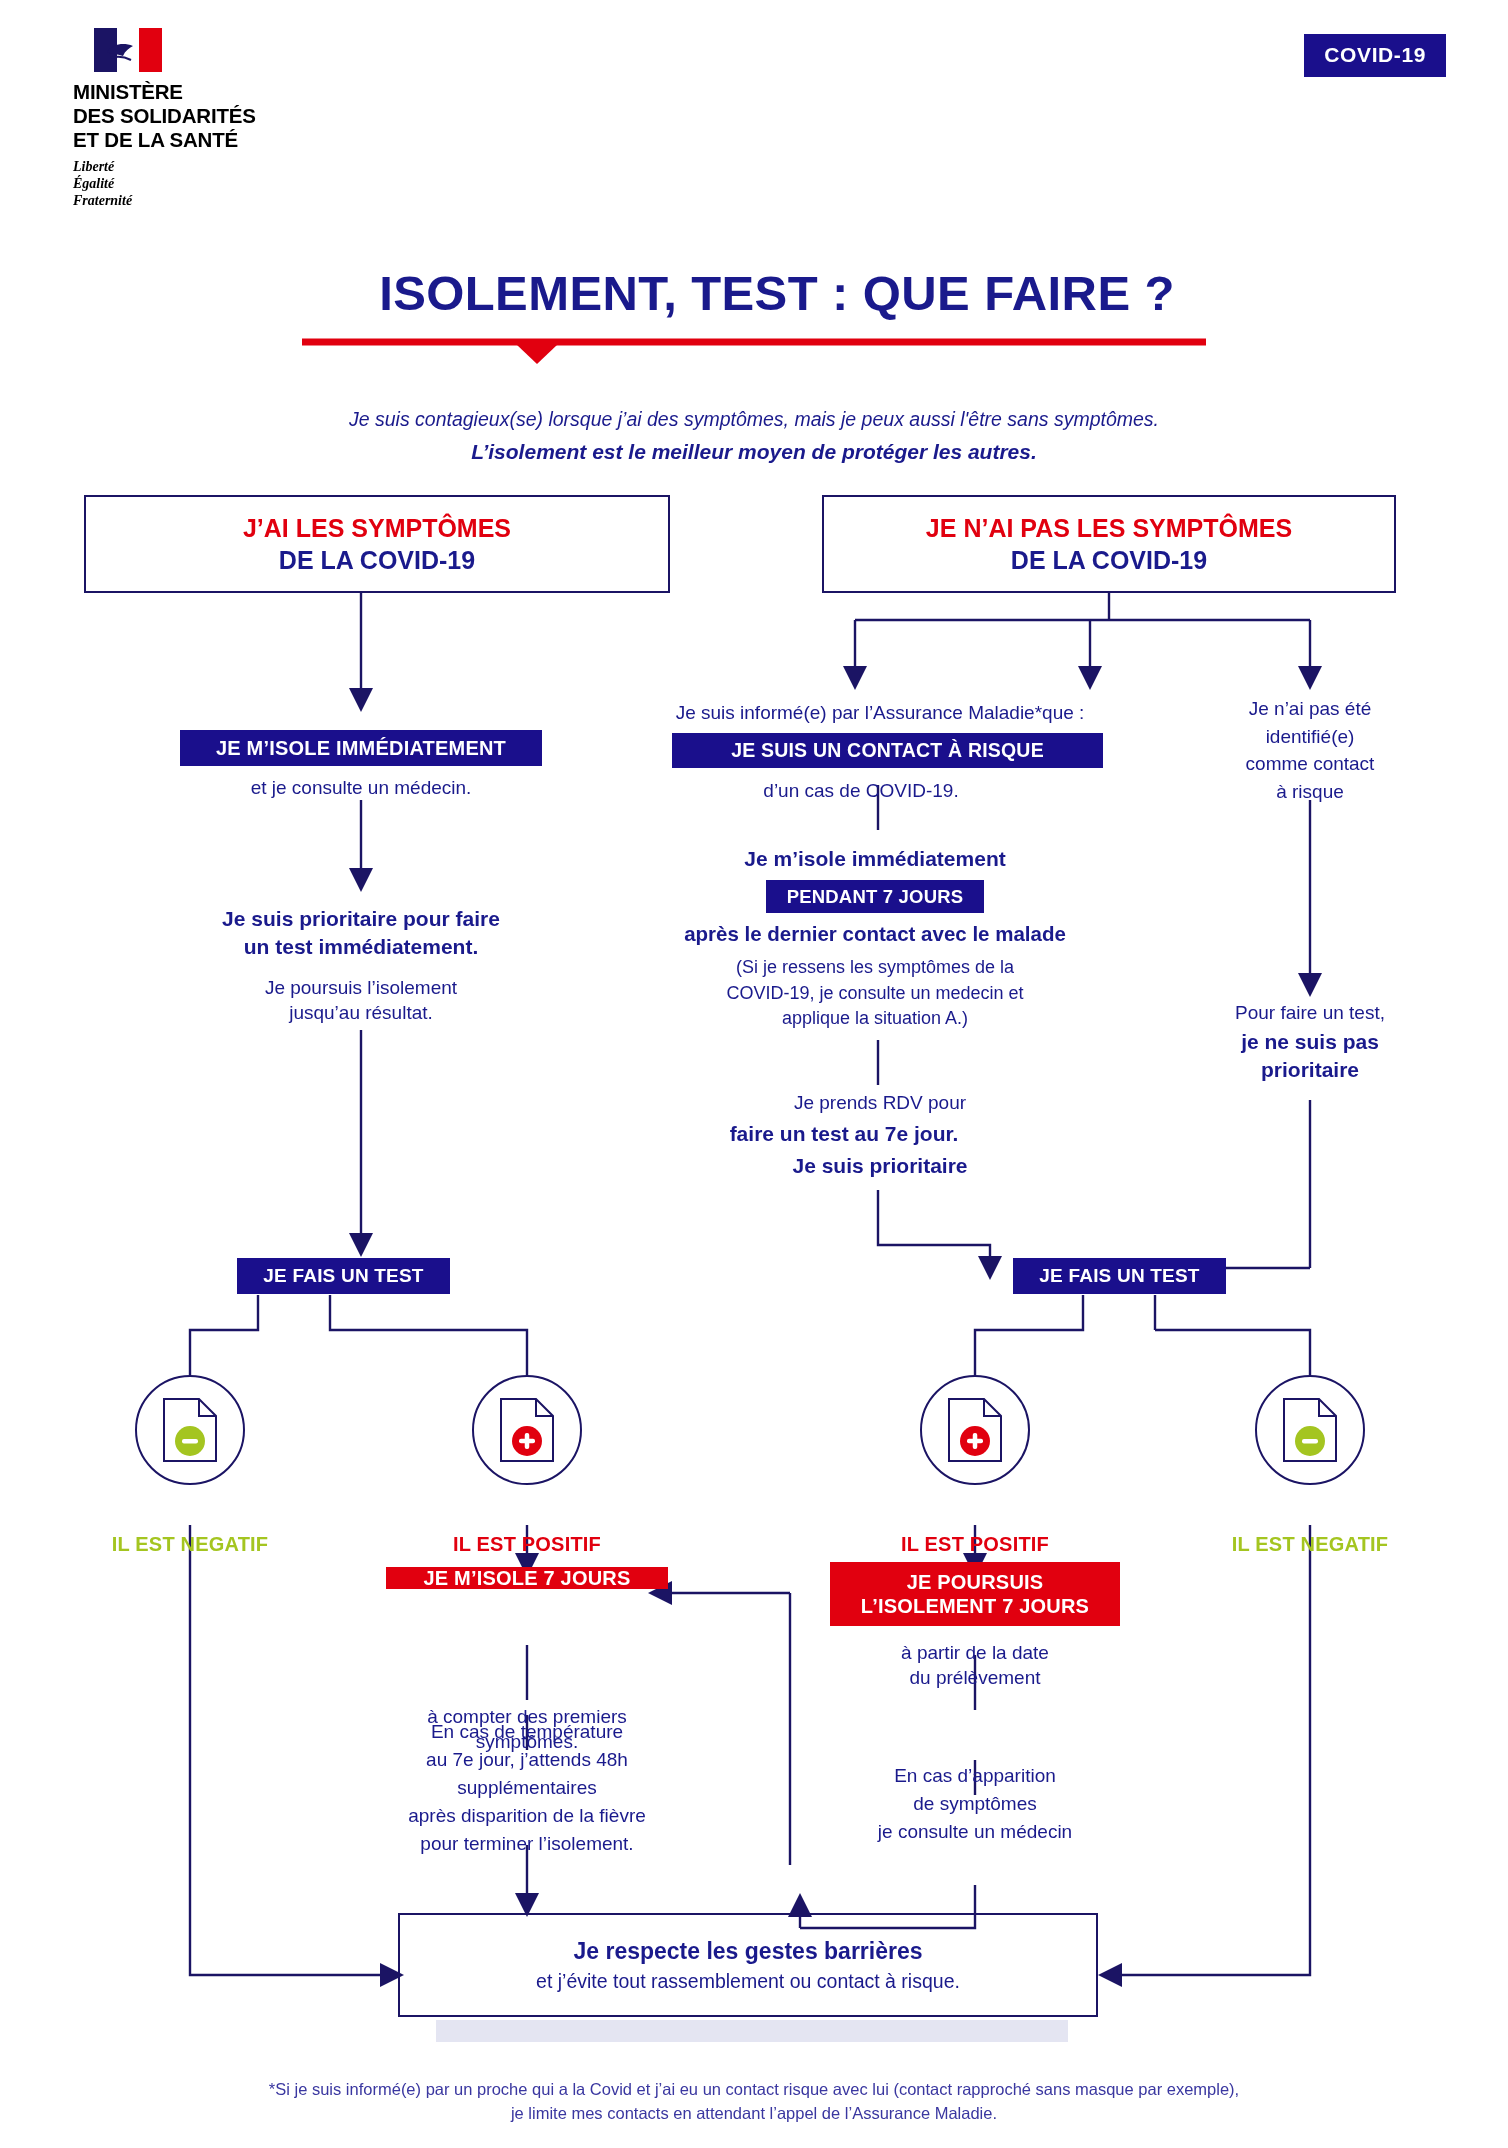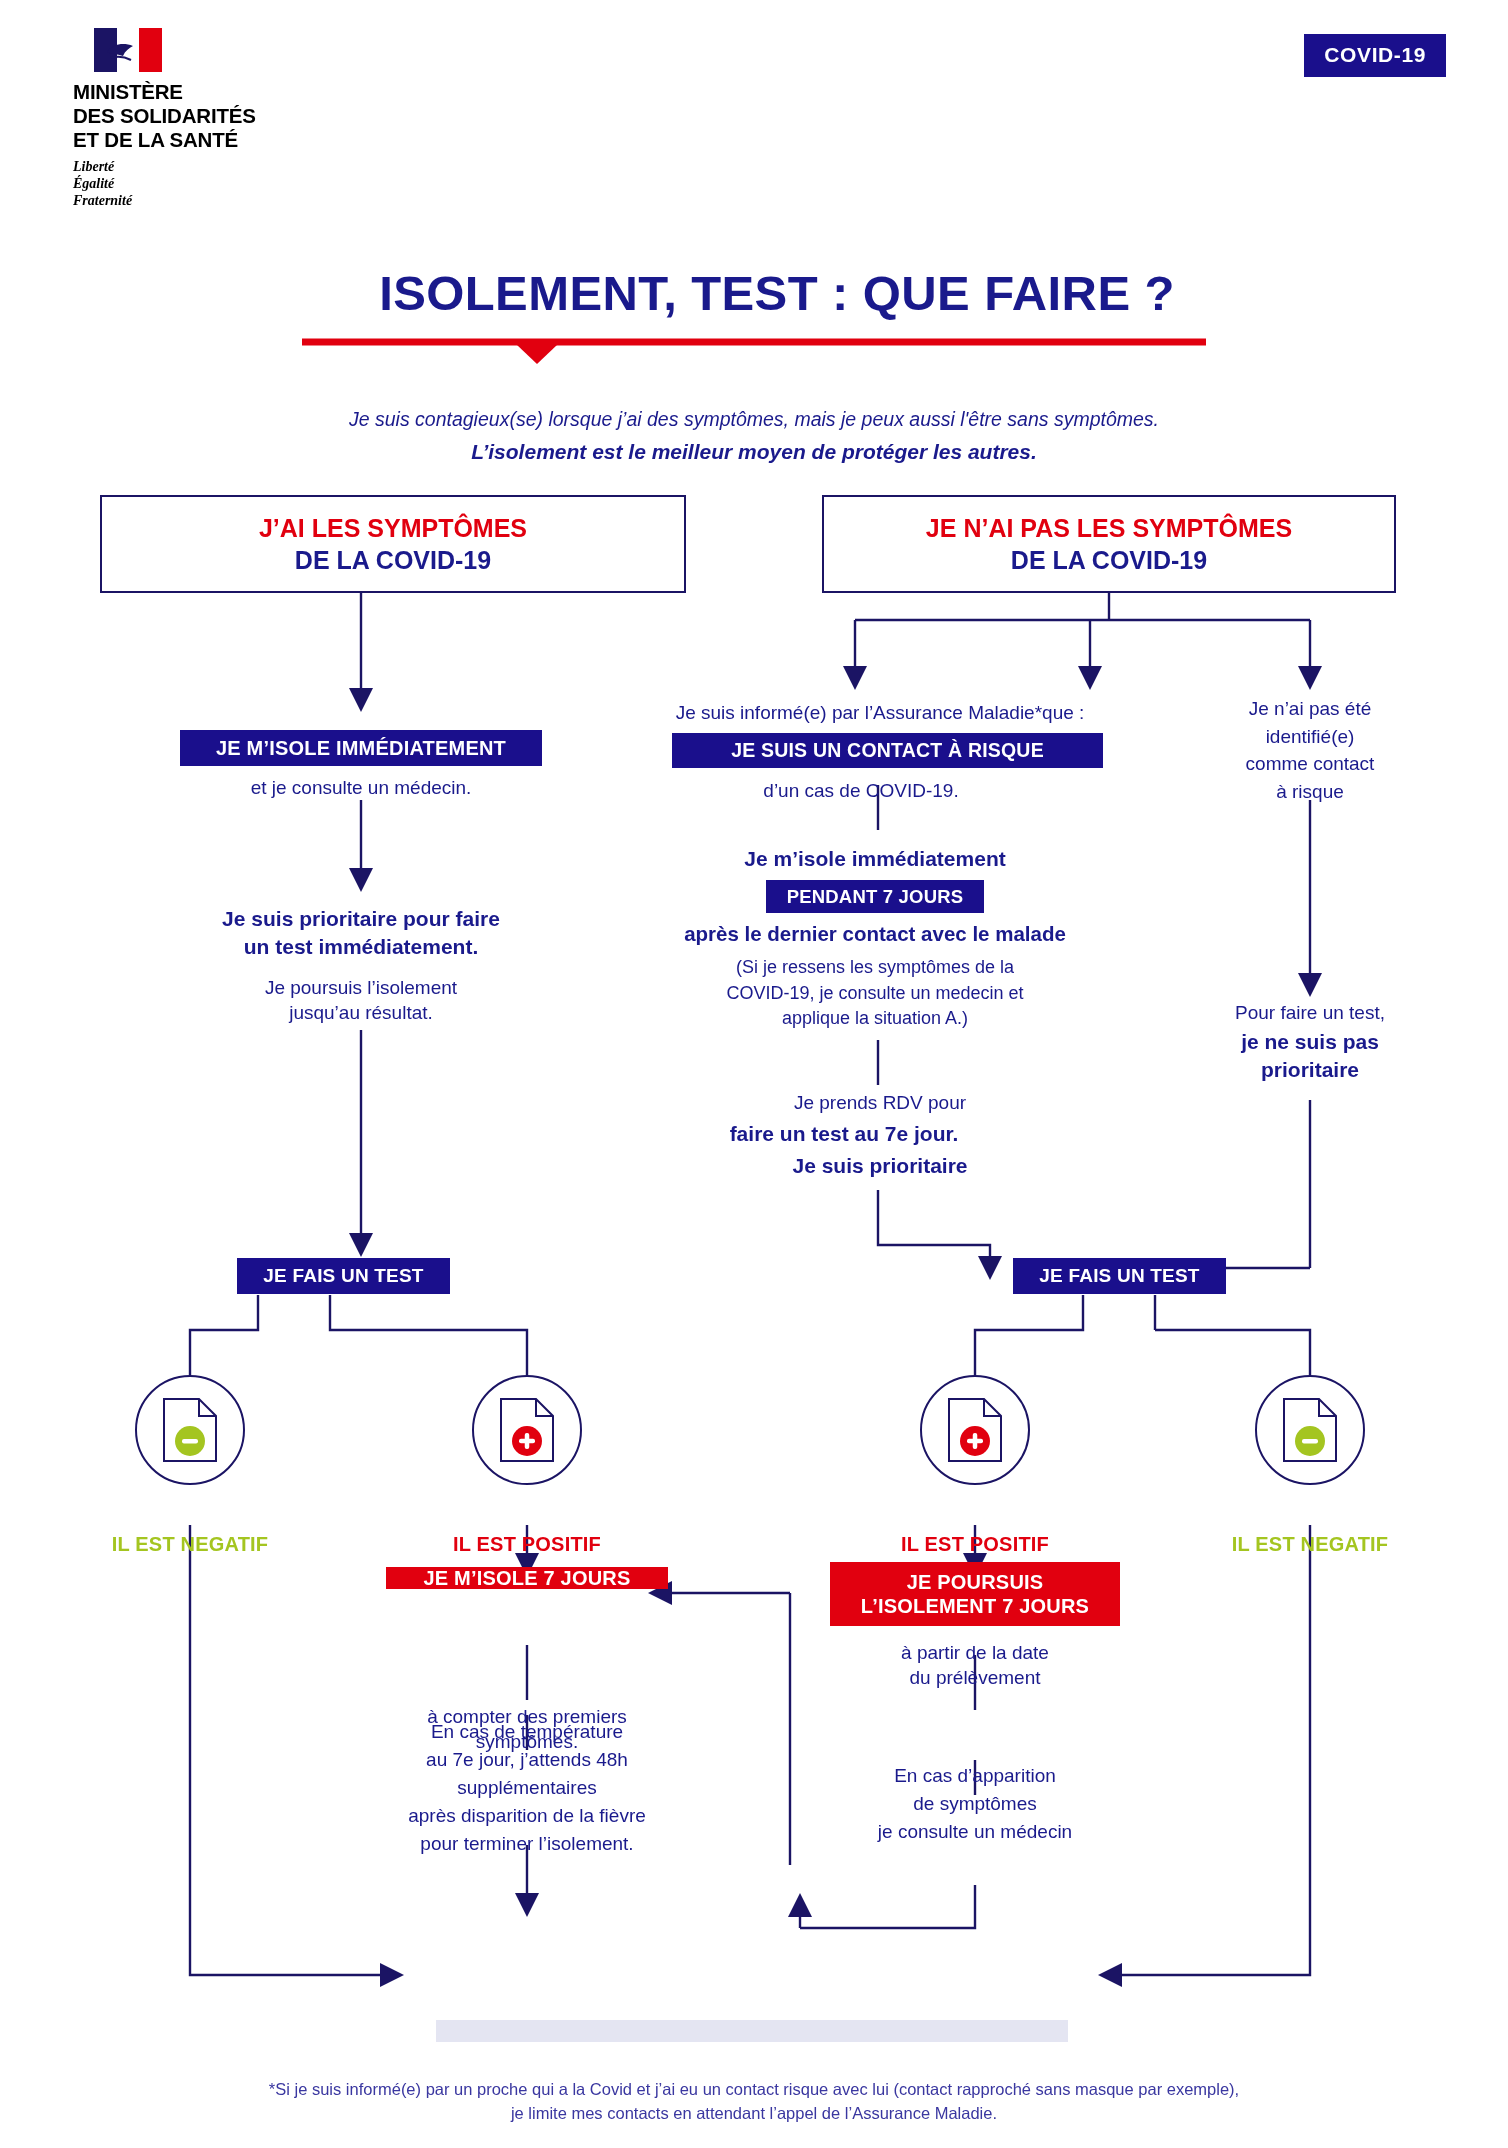--- a/index.html
+++ b/index.html
@@ -62,21 +62,21 @@
   .intro .l2{font-size:21px;font-weight:bold;line-height:1.5;margin-top:2px;}
 
   
   .hbox{
     position:absolute;border:2.5px solid var(--navy);
     display:flex;align-items:center;justify-content:center;
     text-align:center;line-height:1.28;
   }
   .hbox .l-red{color:var(--red);font-weight:bold;font-size:25px;display:block;}
   .hbox .l-blue{color:#1a1a8c;font-weight:bold;font-size:25px;display:block;}
-  #box-left{left:100px;top:495px;width:586px;height:98px;}
+  #box-left{left:84px;top:495px;width:586px;height:98px;}
   #box-right{left:822px;top:495px;width:574px;height:98px;}
 
   
   .t{position:absolute;text-align:center;color:#1a1a8c;line-height:1.32;}
   .reg{font-size:19px;}
   .bold{font-size:21px;font-weight:bold;}
   .small{font-size:18px;}
 
   
   .tag{
@@ -322,19 +322,23 @@
     <span>JE POURSUIS</span>
     <span>L’ISOLEMENT 7 JOURS</span>
   </div>
   <div class="t reg" style="left:820px;top:1640px;width:310px;white-space:pre-line;">à partir de la date
 du prélèvement</div>
   <div class="t reg" style="left:810px;top:1762px;width:330px;white-space:pre-line;line-height:1.48;">En cas d’apparition
 de symptômes
 je consulte un médecin</div>
 
   <div id="final-shadow"></div>
+  <div id="final-box">
+    <div class="fb1">Je respecte les gestes barrières</div>
+    <div class="fb2">et j’évite tout rassemblement ou contact à risque.</div>
+  </div>
 
   <div class="footnote">
     <div>*Si je suis informé(e) par un proche qui a la Covid et j’ai eu un contact risque avec lui (contact rapproché sans masque par exemple),</div>
     <div>je limite mes contacts en attendant l’appel de l’Assurance Maladie.</div>
   </div>
 
 </div>
 
 </body></html>

